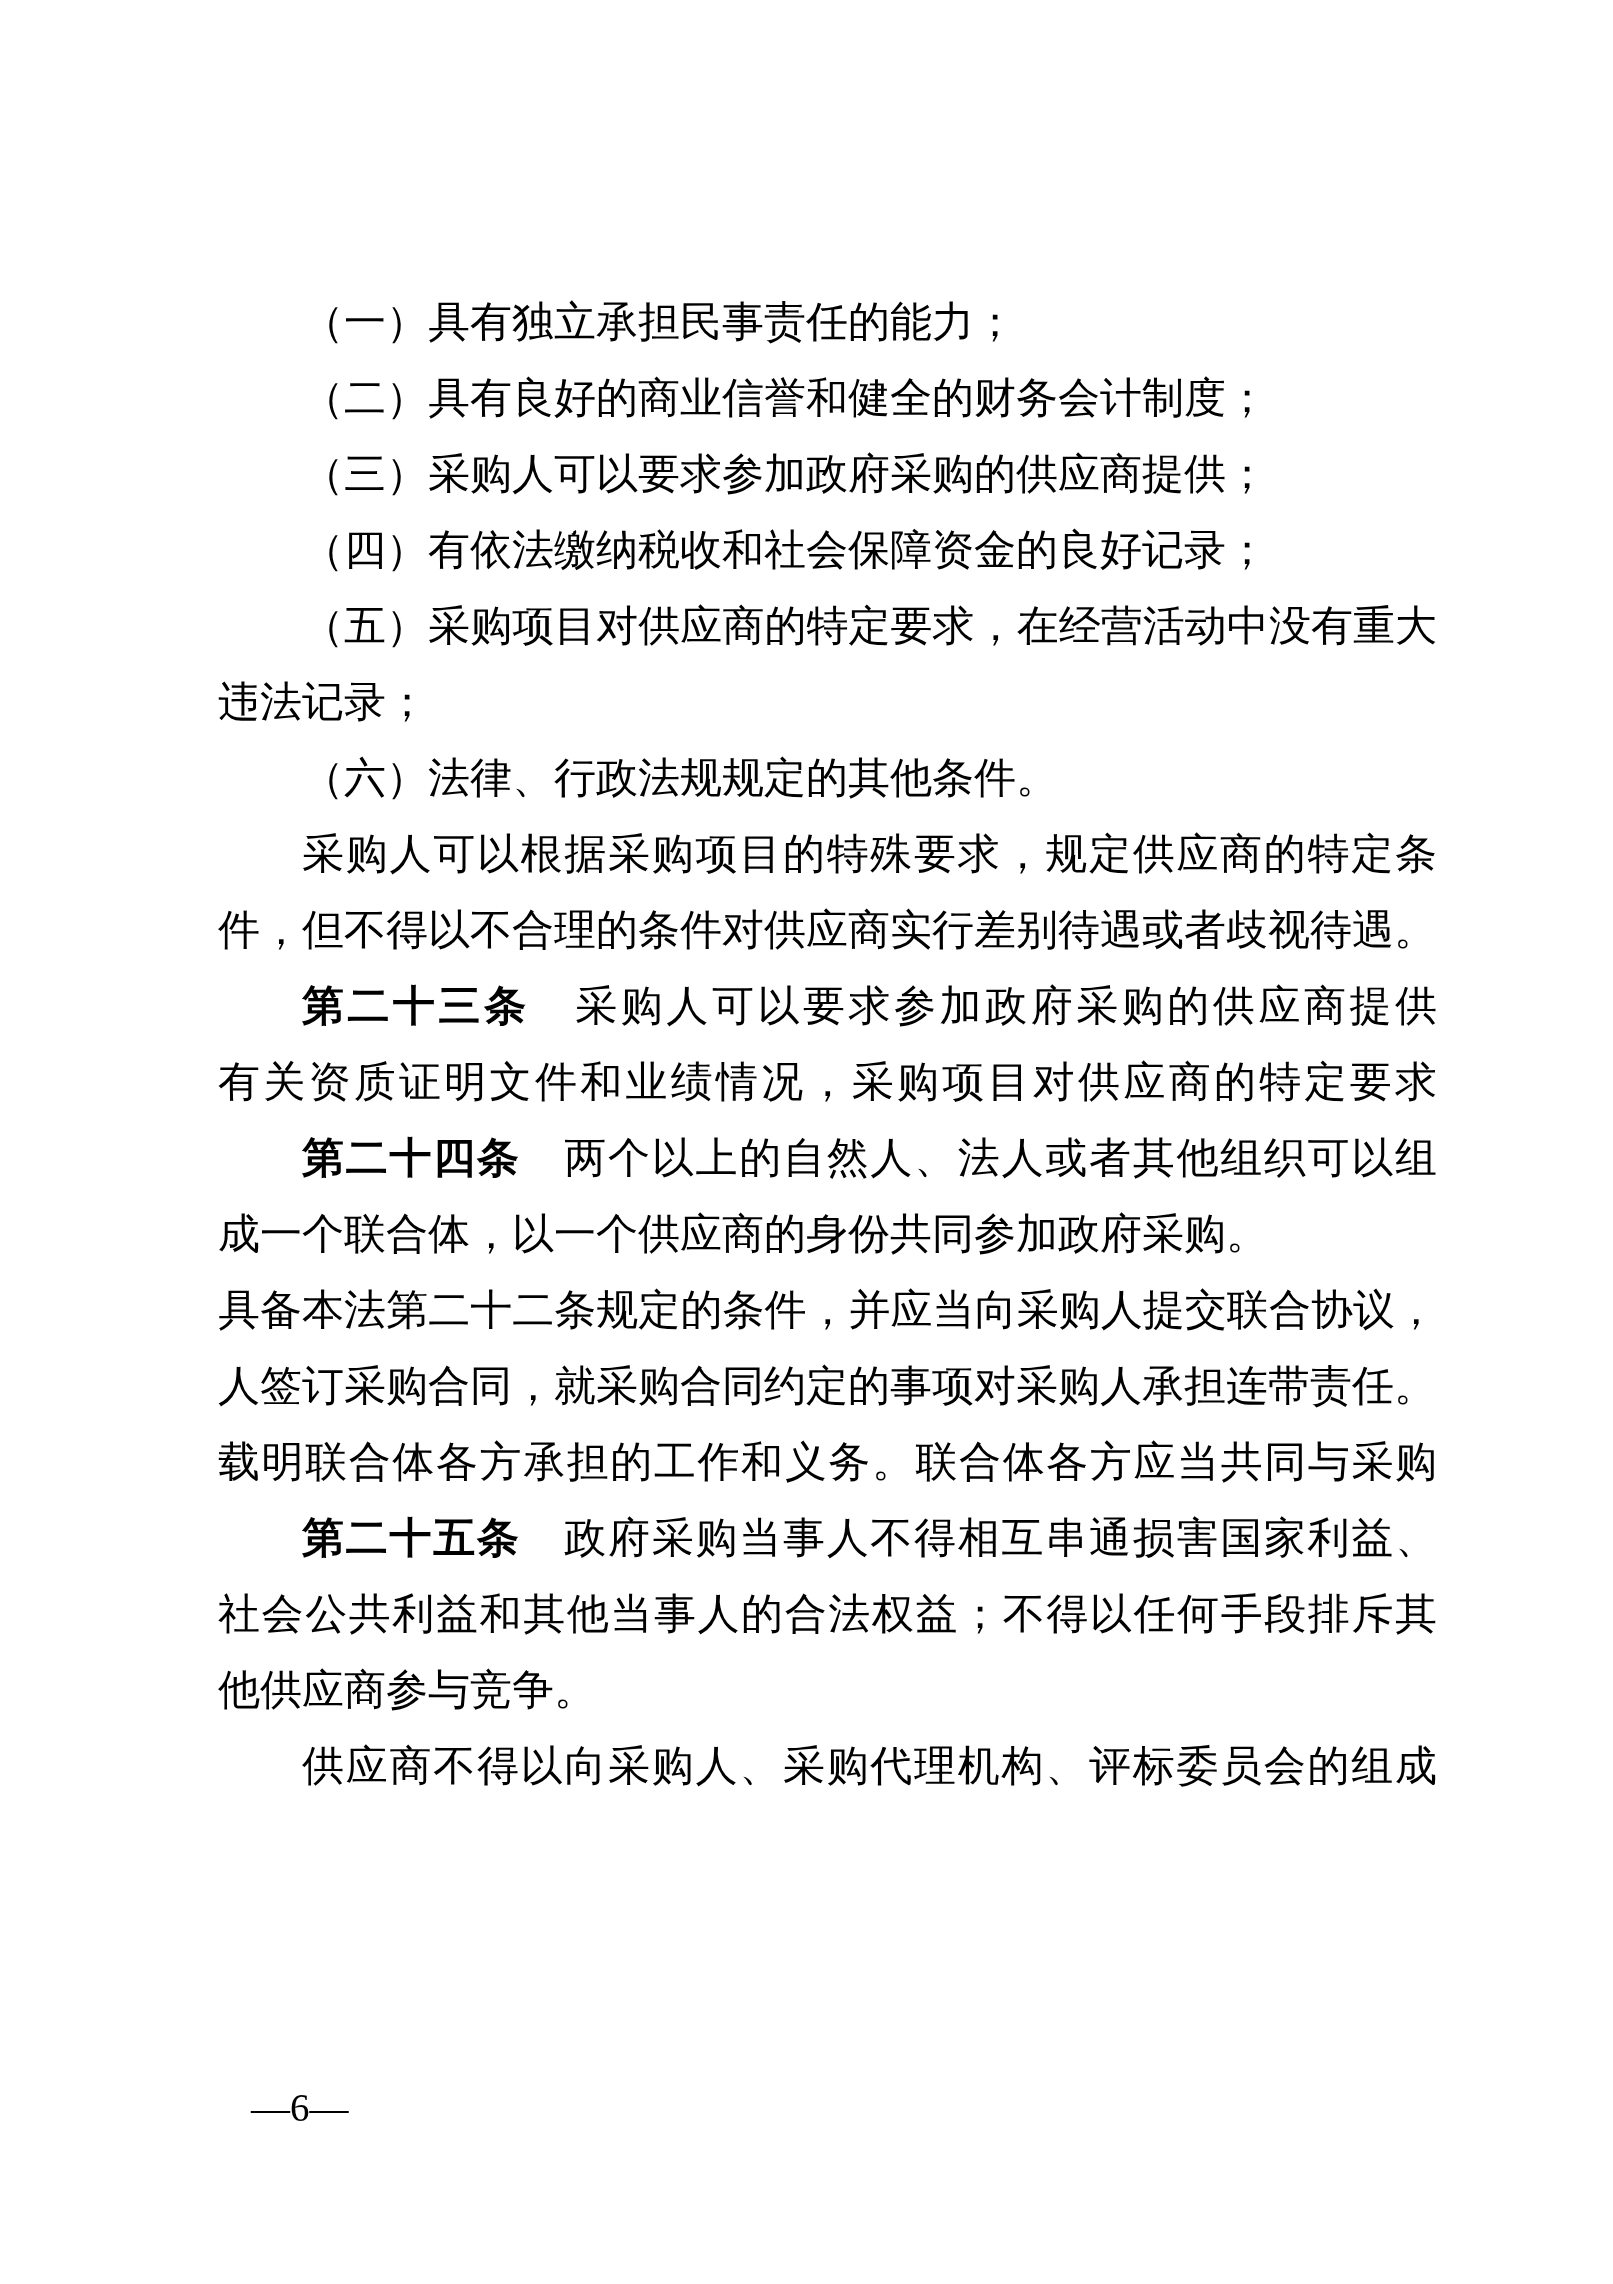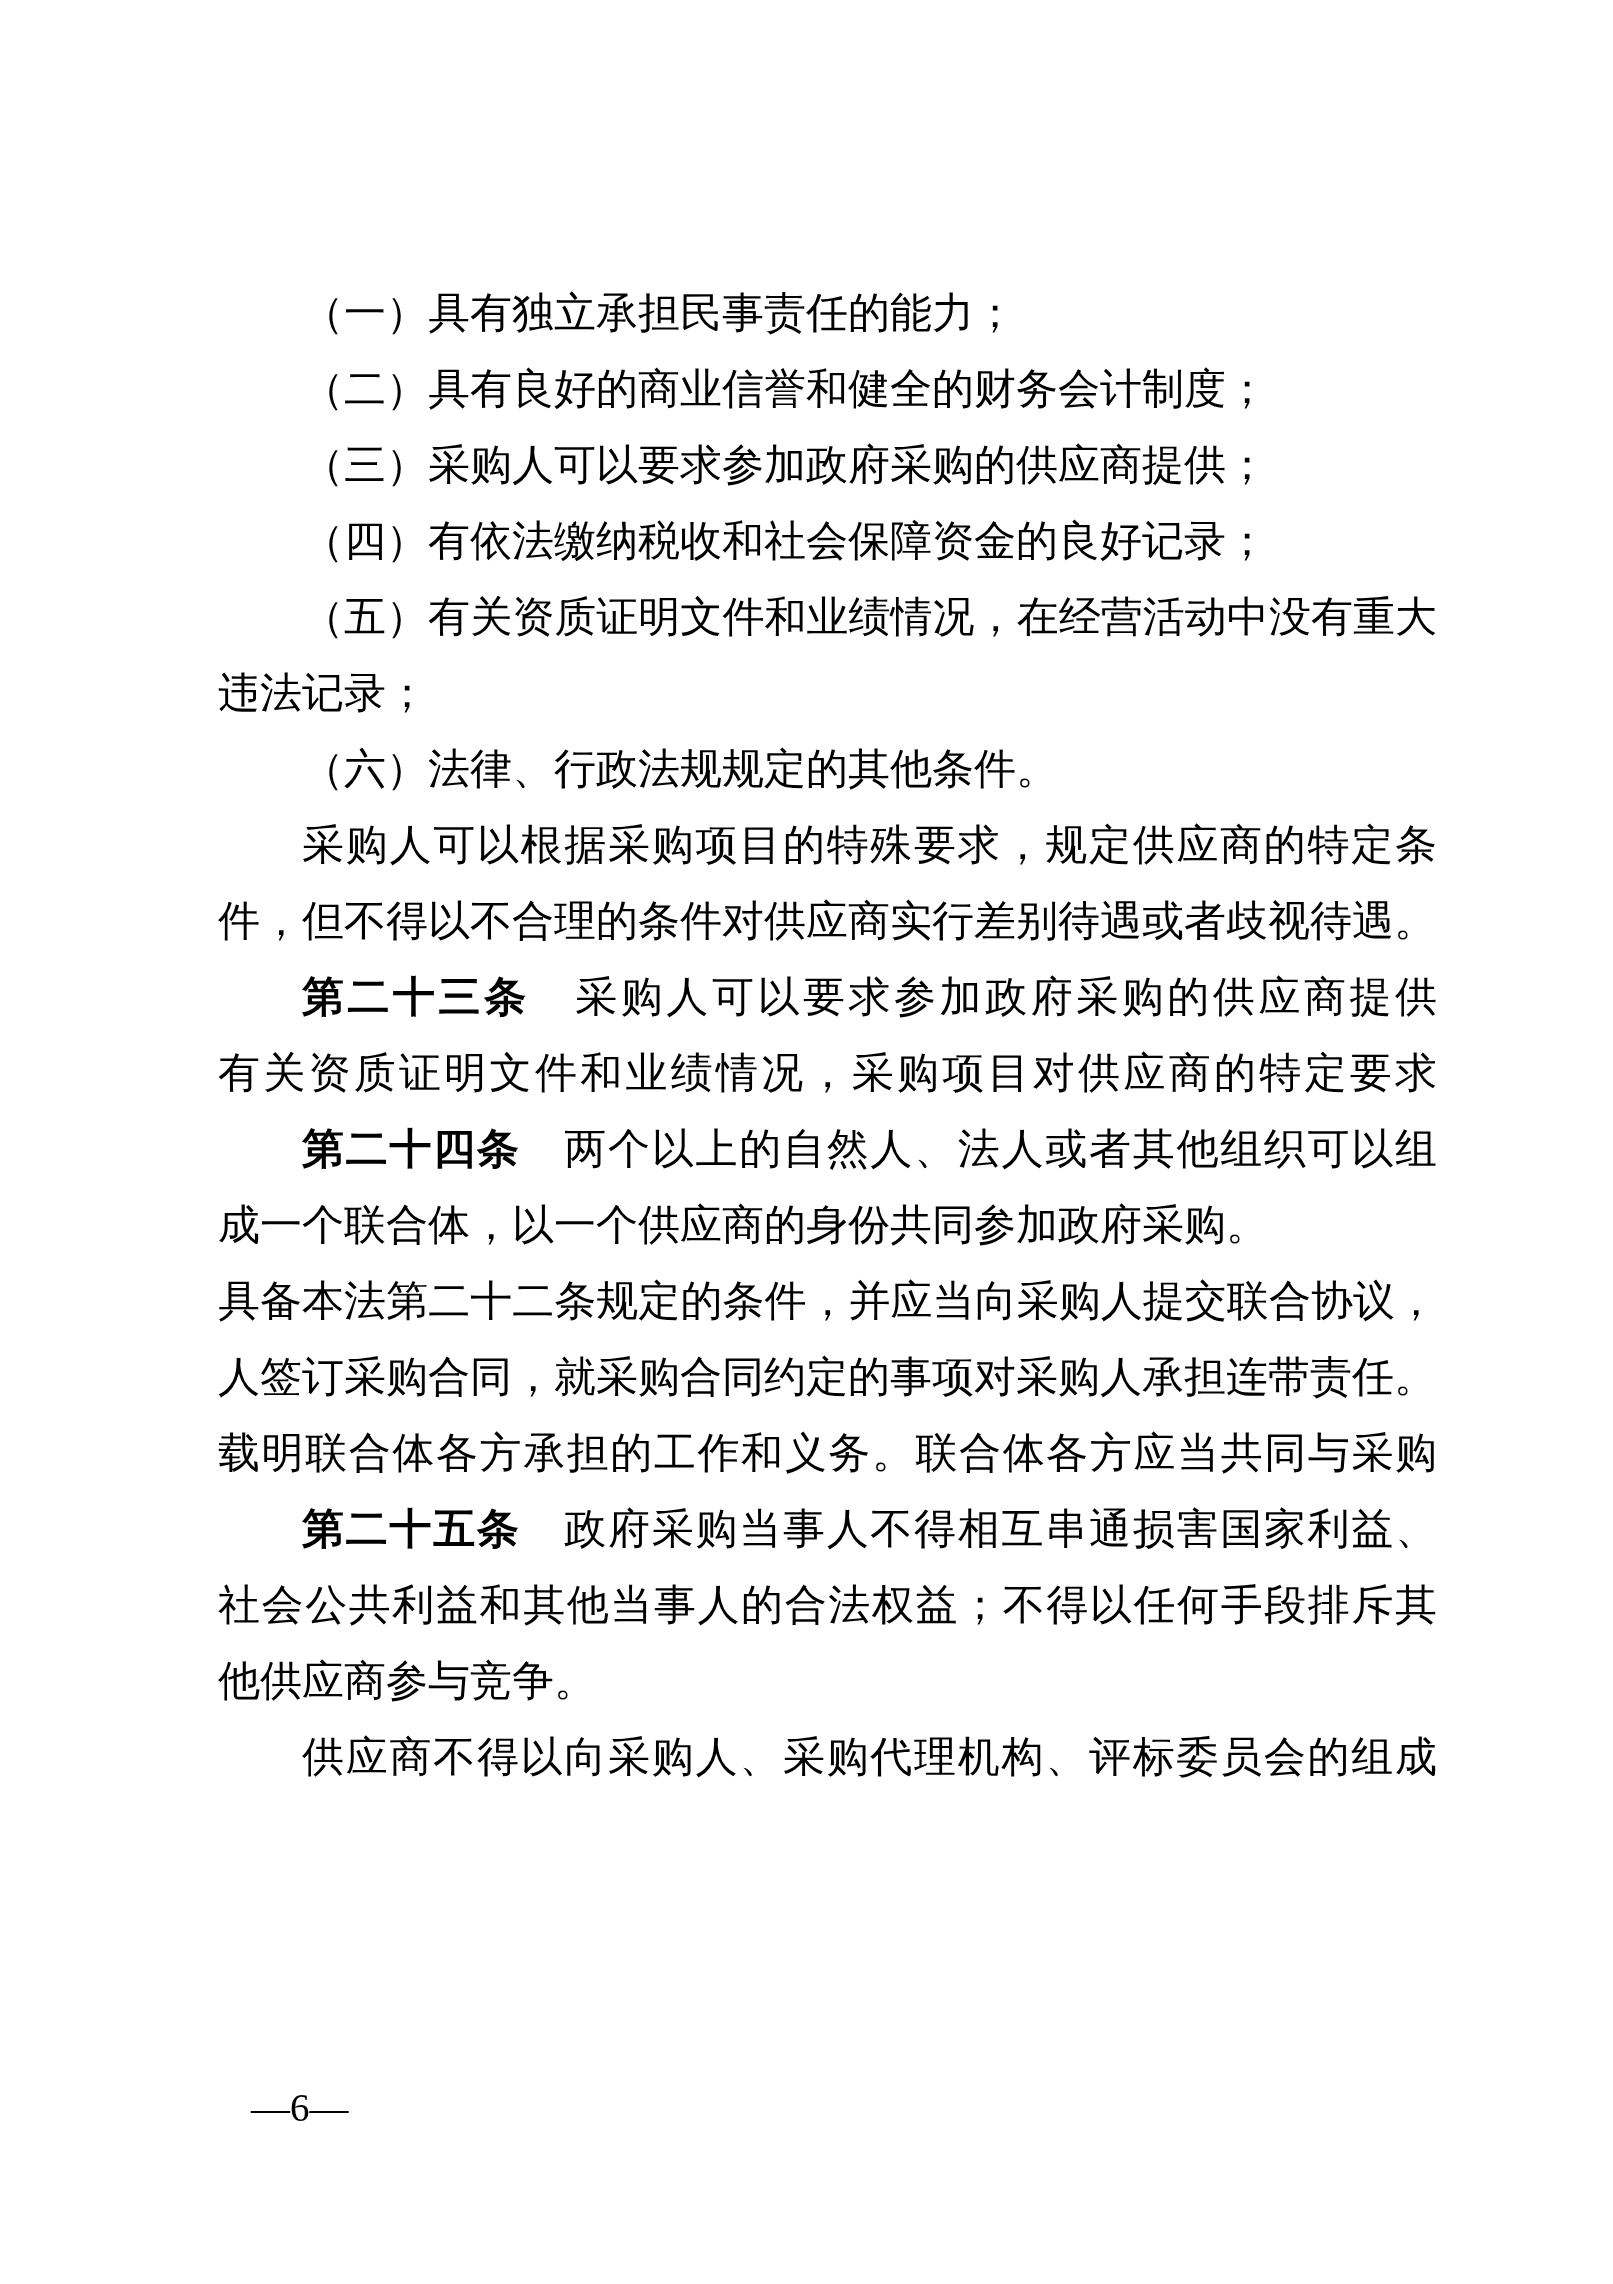--- a/index.html
+++ b/index.html
@@ -13,21 +13,21 @@
     height: 2285px;
     margin: 0 auto;
     background: #ffffff;
     overflow: hidden;
     font-family: "Liberation Serif", serif;
     color: #000000;
   }
   .textblock {
     position: absolute;
     left: 218px;
-    top: 275px;
+    top: 284px;
     width: 1219px;
     font-size: 42px;
     line-height: 76px;
     color: #000000;
   }
   .line {
     white-space: nowrap;
     text-align: left;
   }
   .line.indent {
@@ -57,21 +57,21 @@
 </style>
 </head>
 <body>
 
 <div class="page">
   <main class="textblock" id="textblock">
       <div class="line indent">（一）具有独立承担民事责任的能力；</div>
       <div class="line indent">（二）具有良好的商业信誉和健全的财务会计制度；</div>
       <div class="line indent">（三）采购人可以要求参加政府采购的供应商提供；</div>
       <div class="line indent">（四）有依法缴纳税收和社会保障资金的良好记录；</div>
-      <div class="line indent stretch">（五）有关资质证明文件和业绩情况，在经营活动中没有重大</div>
+      <div class="line indent stretch">（五）采购项目对供应商的特定要求，在经营活动中没有重大</div>
       <div class="line">违法记录；</div>
       <div class="line indent">（六）法律、行政法规规定的其他条件。</div>
       <div class="line indent stretch">采购人可以根据采购项目的特殊要求，规定供应商的特定条</div>
       <div class="line">件，但不得以不合理的条件对供应商实行差别待遇或者歧视待遇。</div>
       <div class="line indent stretch"><span class="term">第二十三条</span><span class="term-gap"></span><span>采购人可以要求参加政府采购的供应商提供</span></div>
       <div class="line stretch">有关资质证明文件和业绩情况，采购项目对供应商的特定要求</div>
       <div class="line indent stretch"><span class="term">第二十四条</span><span class="term-gap"></span><span>两个以上的自然人、法人或者其他组织可以组</span></div>
       <div class="line">成一个联合体，以一个供应商的身份共同参加政府采购。</div>
       <div class="line stretch">具备本法第二十二条规定的条件，并应当向采购人提交联合协议，</div>
       <div class="line">人签订采购合同，就采购合同约定的事项对采购人承担连带责任。</div>

